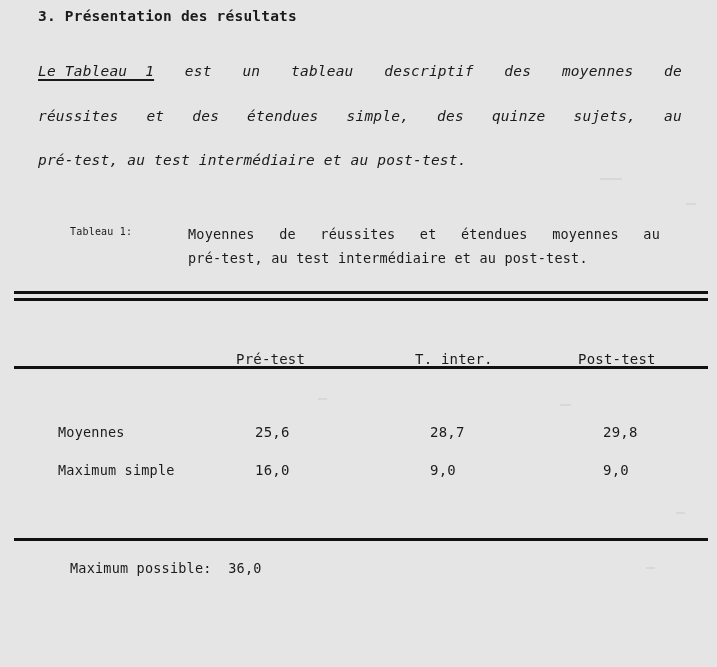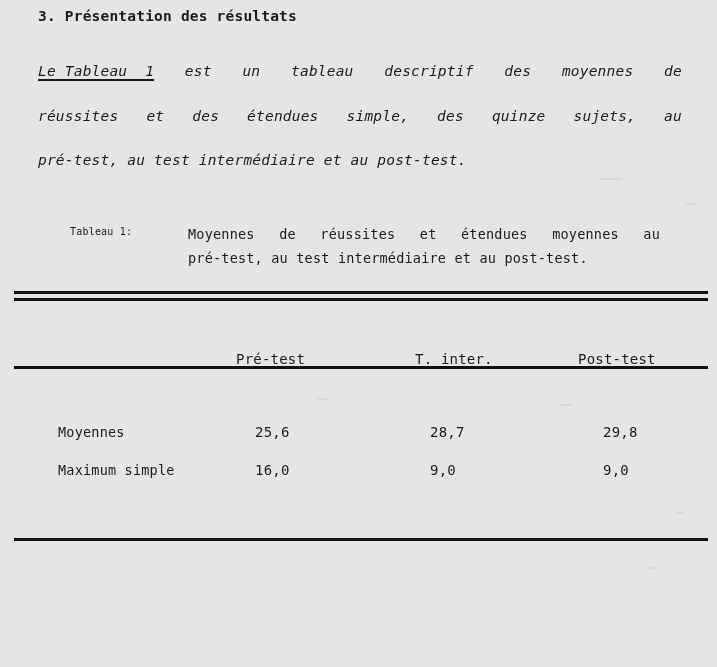--- a/index.html
+++ b/index.html
@@ -193,20 +193,21 @@
   <div class="row-label" id="row-label-0">Moyennes</div>
   <div class="cell c0 r0">25,6</div>
   <div class="cell c1 r0">28,7</div>
   <div class="cell c2 r0">29,8</div>
 
   <div class="row-label" id="row-label-1">Maximum simple</div>
   <div class="cell c0 r1">16,0</div>
   <div class="cell c1 r1">9,0</div>
   <div class="cell c2 r1">9,0</div>
 
+  <div class="abs" id="table-footnote">Maximum possible:  36,0</div>
 
   <div class="speckle" style="left:600px; top:178px; width:22px; height:2px;"></div>
   <div class="speckle" style="left:686px; top:203px; width:10px; height:2px;"></div>
   <div class="speckle" style="left:318px; top:398px; width:9px; height:2px;"></div>
   <div class="speckle" style="left:560px; top:404px; width:11px; height:2px;"></div>
   <div class="speckle" style="left:676px; top:512px; width:9px; height:2px;"></div>
   <div class="speckle" style="left:646px; top:567px; width:9px; height:2px;"></div>
 
 </div>
 

